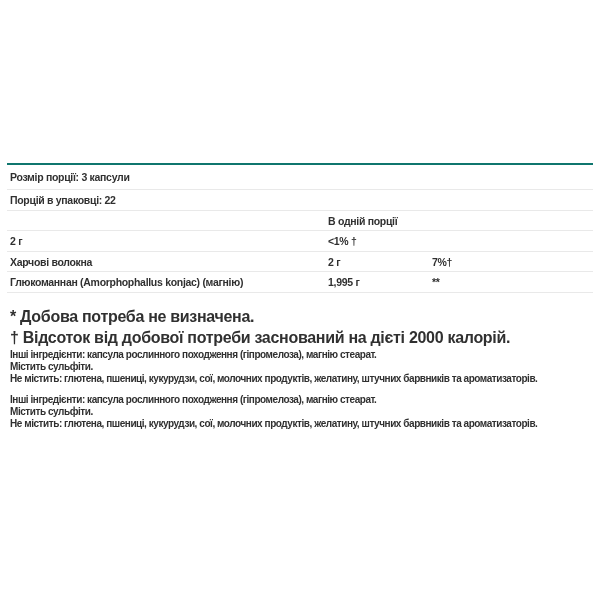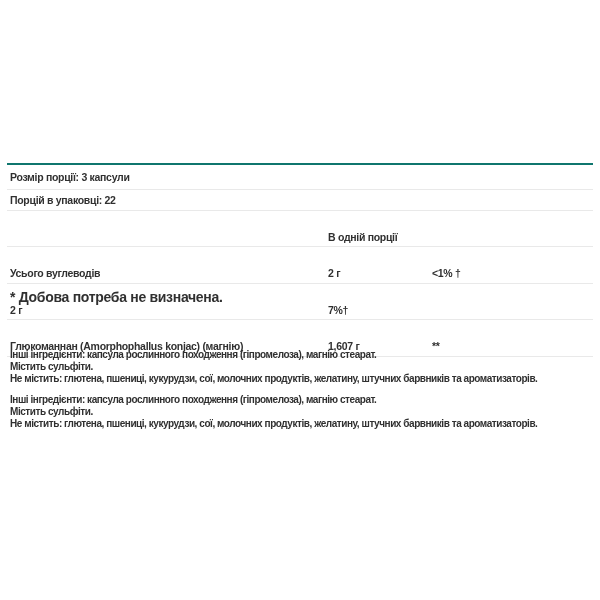--- a/index.html
+++ b/index.html
@@ -30,29 +30,28 @@
     height: 21px;
     white-space: nowrap;
   }
   .r-serving  { height: 25px; }
   .r-header   { height: 20px; }
   .r-mid      { height: 20px; }
   .grid {
     display: grid;
     grid-template-columns: 318px 104px auto;
     align-items: center;
-    margin-top: 16px;
   }
   .grid > span { display: block; white-space: nowrap; }
 
   
   .footnotes {
     position: absolute;
-    top: 287px; left: 10px; right: 6px;
-    font-size: 14px;
+    top: 306px; left: 10px; right: 6px;
+    font-size: 16px;
     letter-spacing: -0.3px;
   }
   .footnotes p { margin: 0; line-height: 21px; white-space: nowrap; }
 
   
   .ingredients {
     position: absolute;
     left: 10px; right: 4px;
     font-size: 10px;
     letter-spacing: -0.45px;
@@ -75,40 +74,41 @@
     <div class="t-row">
       <span>Порцій в упаковці: 22</span>
     </div>
 
     <div class="t-row r-header grid">
       <span></span>
       <span>В одній порції</span>
     </div>
 
     <div class="t-row grid">
-      <span>Усього вуглеводів</span>
       <span>2 г</span>
       <span>&lt;1% †</span>
     </div>
 
     <div class="t-row r-mid grid">
+      <span>Харчові волокна</span>
       <span>2 г</span>
       <span>7%†</span>
     </div>
 
     <div class="t-row grid">
       <span>Глюкоманнан (Amorphophallus konjac) (магнію)</span>
-      <span>1,607 г</span>
+      <span>1,995 г</span>
       <span>**</span>
     </div>
 
   </div>
 
   <div class="footnotes">
     <p>* Добова потреба не визначена.</p>
+    <p>† Відсоток від добової потреби заснований на дієті 2000 калорій.</p>
   </div>
 
   <div class="ingredients ing1">
     <p>Інші інгредієнти: капсула рослинного походження (гіпромелоза), магнію стеарат.</p>
     <p>Містить сульфіти.</p>
     <p>Не містить: глютена, пшениці, кукурудзи, сої, молочних продуктів, желатину, штучних барвників та ароматизаторів.</p>
   </div>
 
   <div class="ingredients ing2">
     <p>Інші інгредієнти: капсула рослинного походження (гіпромелоза), магнію стеарат.</p>

